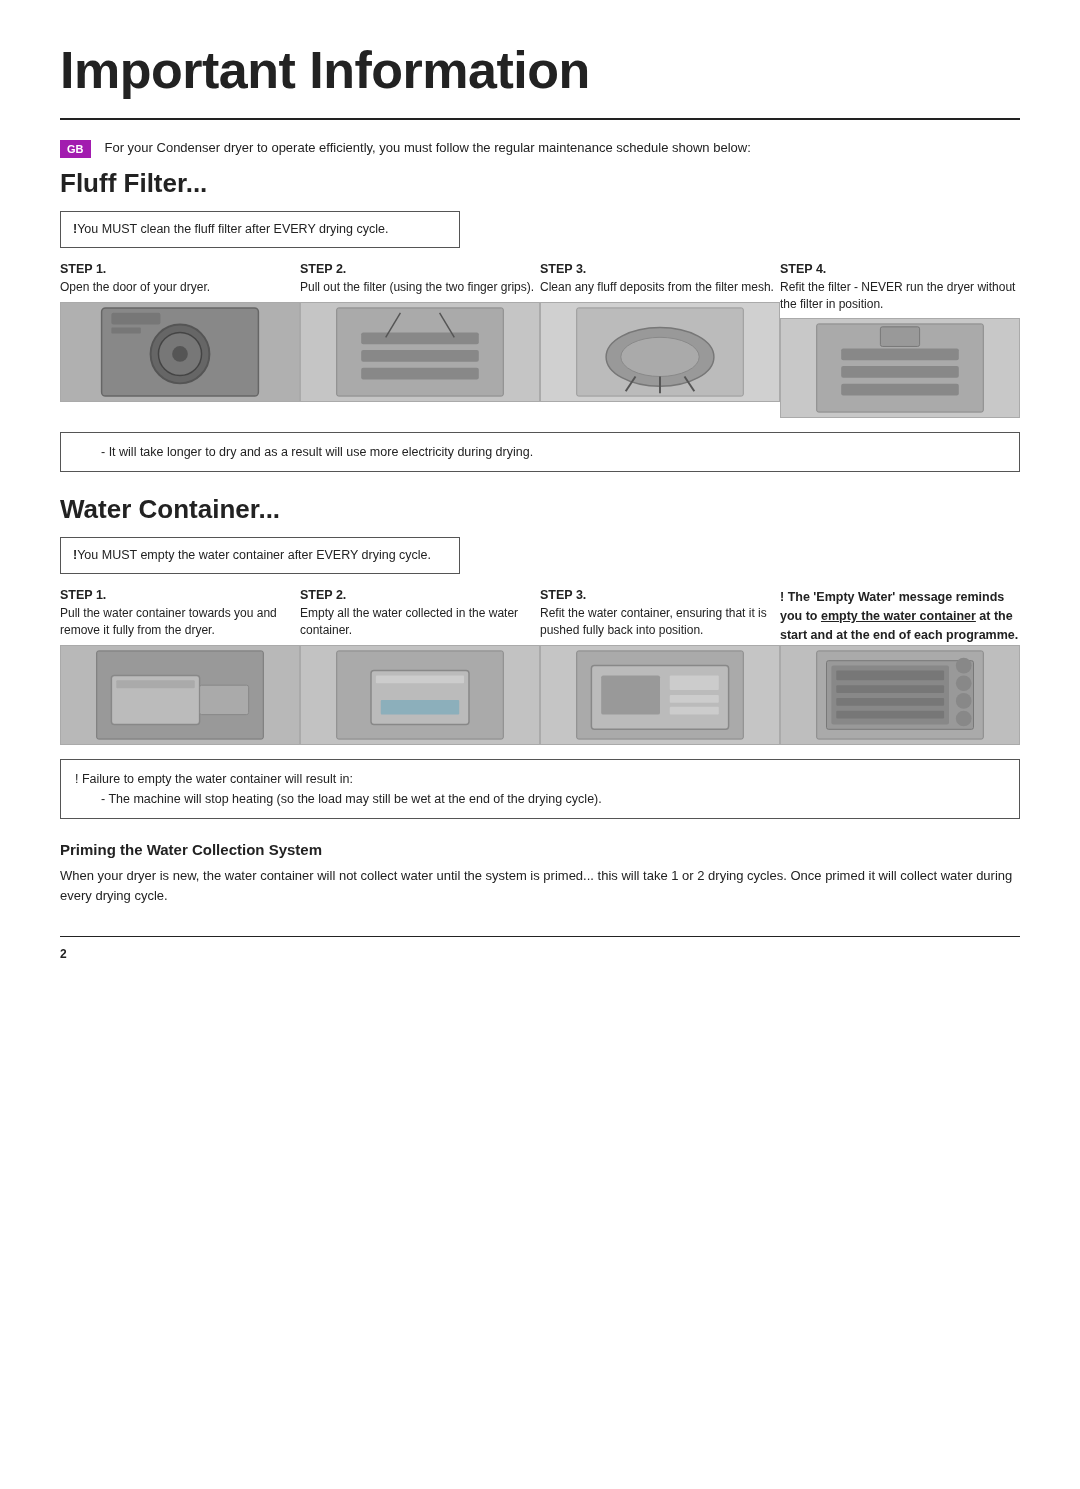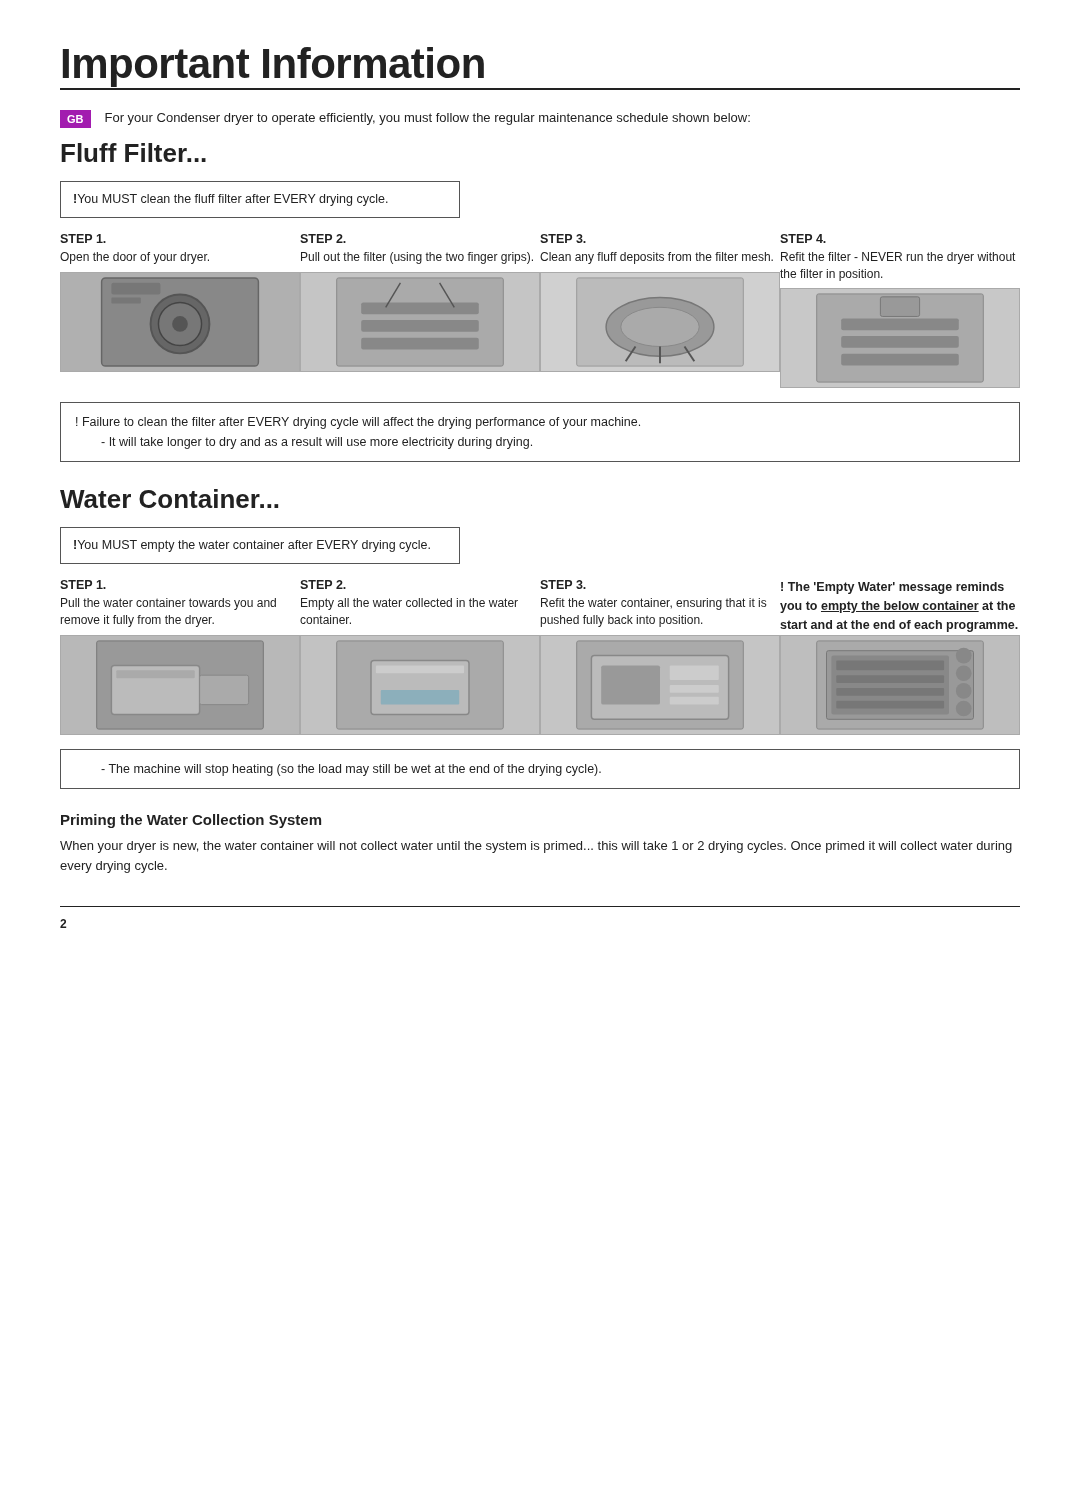--- a/index.html
+++ b/index.html
@@ -6,22 +6,23 @@
     body {
       font-family: Arial, sans-serif;
       font-size: 13px;
       background: #fff;
       color: #222;
       width: 1080px;
       min-height: 1489px;
       padding: 40px 60px 40px 60px;
     }
     .page-title {
-      font-size: 42px;
-      font-weight: bold;
+      font-size: 52px;
+      font-weight: bold;
+      margin-bottom: 18px;
       letter-spacing: -0.5px;
     }
     .top-divider {
       border: none;
       border-top: 2px solid #222;
       margin-bottom: 18px;
     }
     .bottom-divider {
       border: none;
       border-top: 1.5px solid #222;
@@ -237,21 +238,20 @@
         <rect x="30" y="30" width="120" height="12" rx="2" fill="#888"></rect>
         <rect x="30" y="48" width="120" height="12" rx="2" fill="#888"></rect>
         <rect x="30" y="66" width="120" height="12" rx="2" fill="#888"></rect>
         <rect x="70" y="8" width="40" height="20" rx="2" fill="#999" stroke="#777" stroke-width="1"></rect>
       </svg>
     </div>
   </div>
 </div>
 
 <div class="notice-box">
-  <div>! Failure to clean the filter after EVERY drying cycle will affect the drying performance of your machine.</div>
   <ul>
     <li>It will take longer to dry and as a result will use more electricity during drying.</li>
   </ul>
 </div>
 
 <h2 class="section-title">Water Container...</h2>
 
 <div class="warning-box">
   <span class="exclaim">!</span><span>You MUST empty the water container after EVERY drying cycle.</span>
 </div>
@@ -294,41 +294,42 @@
         <rect x="30" y="30" width="60" height="40" rx="2" fill="#999"></rect>
         <rect x="100" y="30" width="50" height="15" rx="1" fill="#ccc"></rect>
         <rect x="100" y="50" width="50" height="8" rx="1" fill="#ccc"></rect>
         <rect x="100" y="62" width="50" height="8" rx="1" fill="#ccc"></rect>
       </svg>
     </div>
   </div>
 
   <div class="step-col">
     <div class="special-box">
-      <span><b>! The 'Empty Water' message reminds you to <span style="text-decoration:underline;">empty the below container</span> at the start and at the end of each programme.</b></span>
+      <span><b>! The 'Empty Water' message reminds you to <span style="text-decoration:underline;">empty the water container</span> at the start and at the end of each programme.</b></span>
     </div>
     <div class="step-image img-panel">
       <svg viewBox="0 0 180 100" xmlns="http://www.w3.org/2000/svg">
         <rect x="5" y="5" width="170" height="90" rx="2" fill="#aaa" stroke="#888" stroke-width="1"></rect>
         <rect x="15" y="15" width="150" height="70" rx="2" fill="#999" stroke="#777" stroke-width="1"></rect>
         <circle cx="155" cy="20" r="8" fill="#888"></circle>
         <circle cx="155" cy="38" r="8" fill="#888"></circle>
         <circle cx="155" cy="56" r="8" fill="#888"></circle>
         <circle cx="155" cy="74" r="8" fill="#888"></circle>
         <rect x="20" y="20" width="120" height="60" rx="2" fill="#888"></rect>
         <rect x="25" y="25" width="110" height="10" rx="1" fill="#777"></rect>
         <rect x="25" y="40" width="110" height="8" rx="1" fill="#777"></rect>
         <rect x="25" y="53" width="110" height="8" rx="1" fill="#777"></rect>
         <rect x="25" y="66" width="110" height="8" rx="1" fill="#777"></rect>
       </svg>
     </div>
   </div>
 </div>
 
 <div class="notice-box">
+  <div>! Failure to empty the water container will result in:</div>
   <ul>
     <li>The machine will stop heating (so the load may still be wet at the end of the drying cycle).</li>
   </ul>
 </div>
 
 <div class="subsection-title">Priming the Water Collection System</div>
 <div class="body-text">When your dryer is new, the water container will not collect water until the system is primed... this will take 1 or 2 drying cycles. Once primed it will collect water during every drying cycle.</div>
 
 <hr class="bottom-divider">
 <div class="page-num">2</div>

